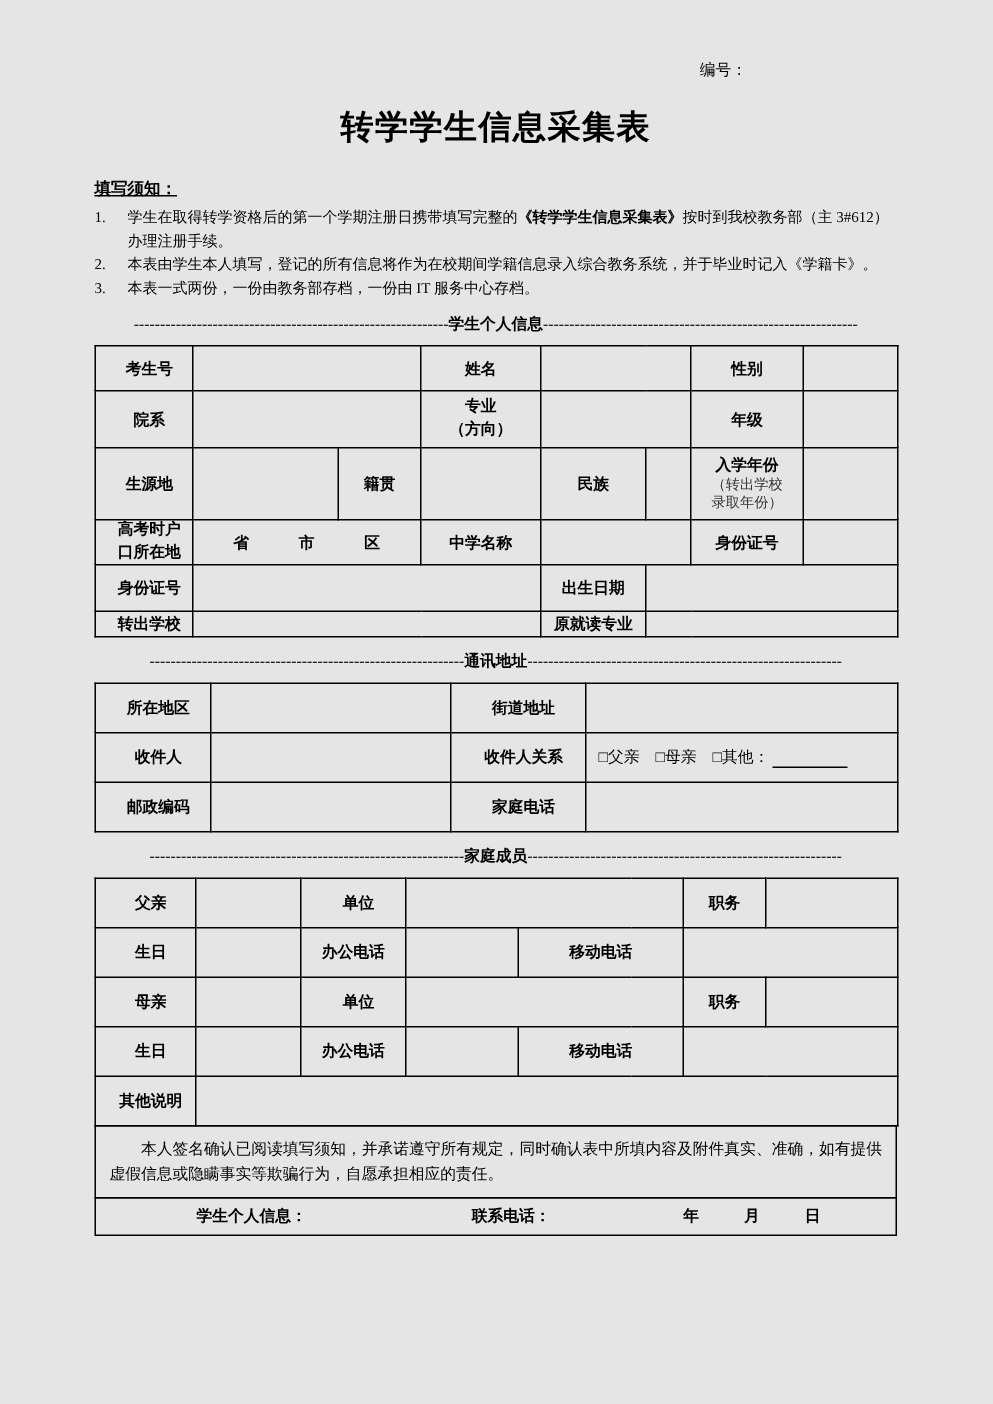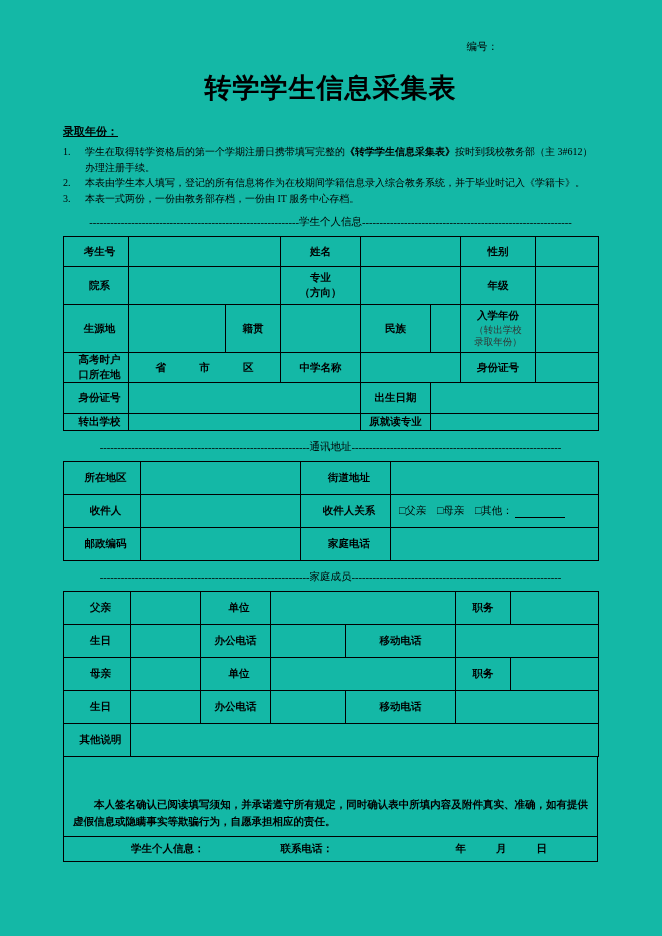--- a/index.html
+++ b/index.html
@@ -1,63 +1,63 @@
 <!DOCTYPE html>
 <html><head>
 <meta charset="utf-8">
 <style>
   * { margin: 0; padding: 0; box-sizing: border-box; }
   html, body { background: #888; }
   .page {
     position: relative;
     width: 662px; height: 936px;
     margin: 0 auto;
-    background: #14b8a6;
+    background: #e5e5e5;
     font-family: "Liberation Serif", serif;
     color: #000;
     padding: 40px 64px 0 63px;
     overflow: hidden;
   }
   .code-row { text-align: right; padding-right: 100px; font-size: 10.5px; height: 16px; }
-  .doc-title { text-align: center; font-size: 27px; font-weight: bold; letter-spacing: 1px; margin-top: 14px; }
+  .doc-title { text-align: center; font-size: 22px; font-weight: bold; letter-spacing: 1px; margin-top: 14px; }
   .notice-head { margin-top: 18px; font-size: 11px; font-weight: bold; text-decoration: underline; }
   .notice-list { margin-top: 5px; }
   .notice-item { display: flex; font-size: 10px; line-height: 1.55; }
   .notice-item .num { flex: 0 0 22px; }
   .notice-item .txt { flex: 1; }
   .divider { display: flex; justify-content: center; align-items: center; overflow: hidden; white-space: nowrap; font-size: 10.5px; margin: 9px 0 7px 0; }
-  .divider .sec-title { font-weight: normal; flex: 0 0 auto; text-align: right; }
+  .divider .sec-title { font-weight: bold; flex: 0 0 auto; text-align: right; }
   .divider .dash { flex: 0 1 auto; overflow: hidden; }
   table { border-collapse: collapse; table-layout: fixed; width: 535px; }
   td { border: 1px solid #000; font-size: 10.5px; vertical-align: middle; text-align: center; overflow: hidden; }
   td.lbl { font-weight: bold; }
   td.pl { text-align: center; padding-left: 7px; }
   .ml { white-space: pre-line; line-height: 1.35; }
   .note { font-weight: normal; font-size: 9.5px; color: #333; white-space: pre-line; line-height: 1.3; margin-top: 1px; }
   .pcd { display: flex; justify-content: space-around; font-weight: bold; padding: 0 10px; }
   .rel-cell { text-align: left; padding-left: 8px; font-weight: normal; }
   .other-line { display: inline-block; width: 50px; border-bottom: 1px solid #000; height: 11px; vertical-align: bottom; }
   .chk { margin-right: 8px; margin-top: 48px; }
   .decl-box { width: 535px; border: 1px solid #000; margin-top: -1px; padding: 7px 9px 6px 9px; }
-  .decl-text { font-size: 10.5px; font-weight: bold; line-height: 1.62; text-align: justify; text-indent: 21px; margin-top: 32px; }
+  .decl-text { font-size: 10.5px; font-weight: normal; line-height: 1.62; text-align: justify; text-indent: 21px; }
   .sig-row { width: 535px; border: 1px solid #000; margin-top: -1px; height: 26px; display: flex; align-items: center; font-size: 10.5px; font-weight: bold; padding-left: 67px; padding-right: 50px; }
-  .sig-row .phone { margin-left: 76px; }
+  .sig-row .phone { margin-left: 110px; }
   .sig-row .spacer { flex: 1; }
   .sig-row .ymd { margin-left: 30px; }
 </style>
 </head>
 <body>
 
 <div class="page">
 
   <div class="code-row">编号：</div>
 
   <div class="doc-title">转学学生信息采集表</div>
 
-  <div class="notice-head">录取年份：</div>
+  <div class="notice-head">填写须知：</div>
 
   <div class="notice-list">
     <div class="notice-item">
       <span class="num">1.</span>
       <span class="txt"><span>学生在取得转学资格后的第一个学期注册日携带填写完整的</span><b>《转学学生信息采集表》</b><span>按时到我校教务部（主 3#612）办理注册手续。</span></span>
     </div>
     <div class="notice-item">
       <span class="num">2.</span>
       <span class="txt">本表由学生本人填写，登记的所有信息将作为在校期间学籍信息录入综合教务系统，并于毕业时记入《学籍卡》。</span>
     </div>

